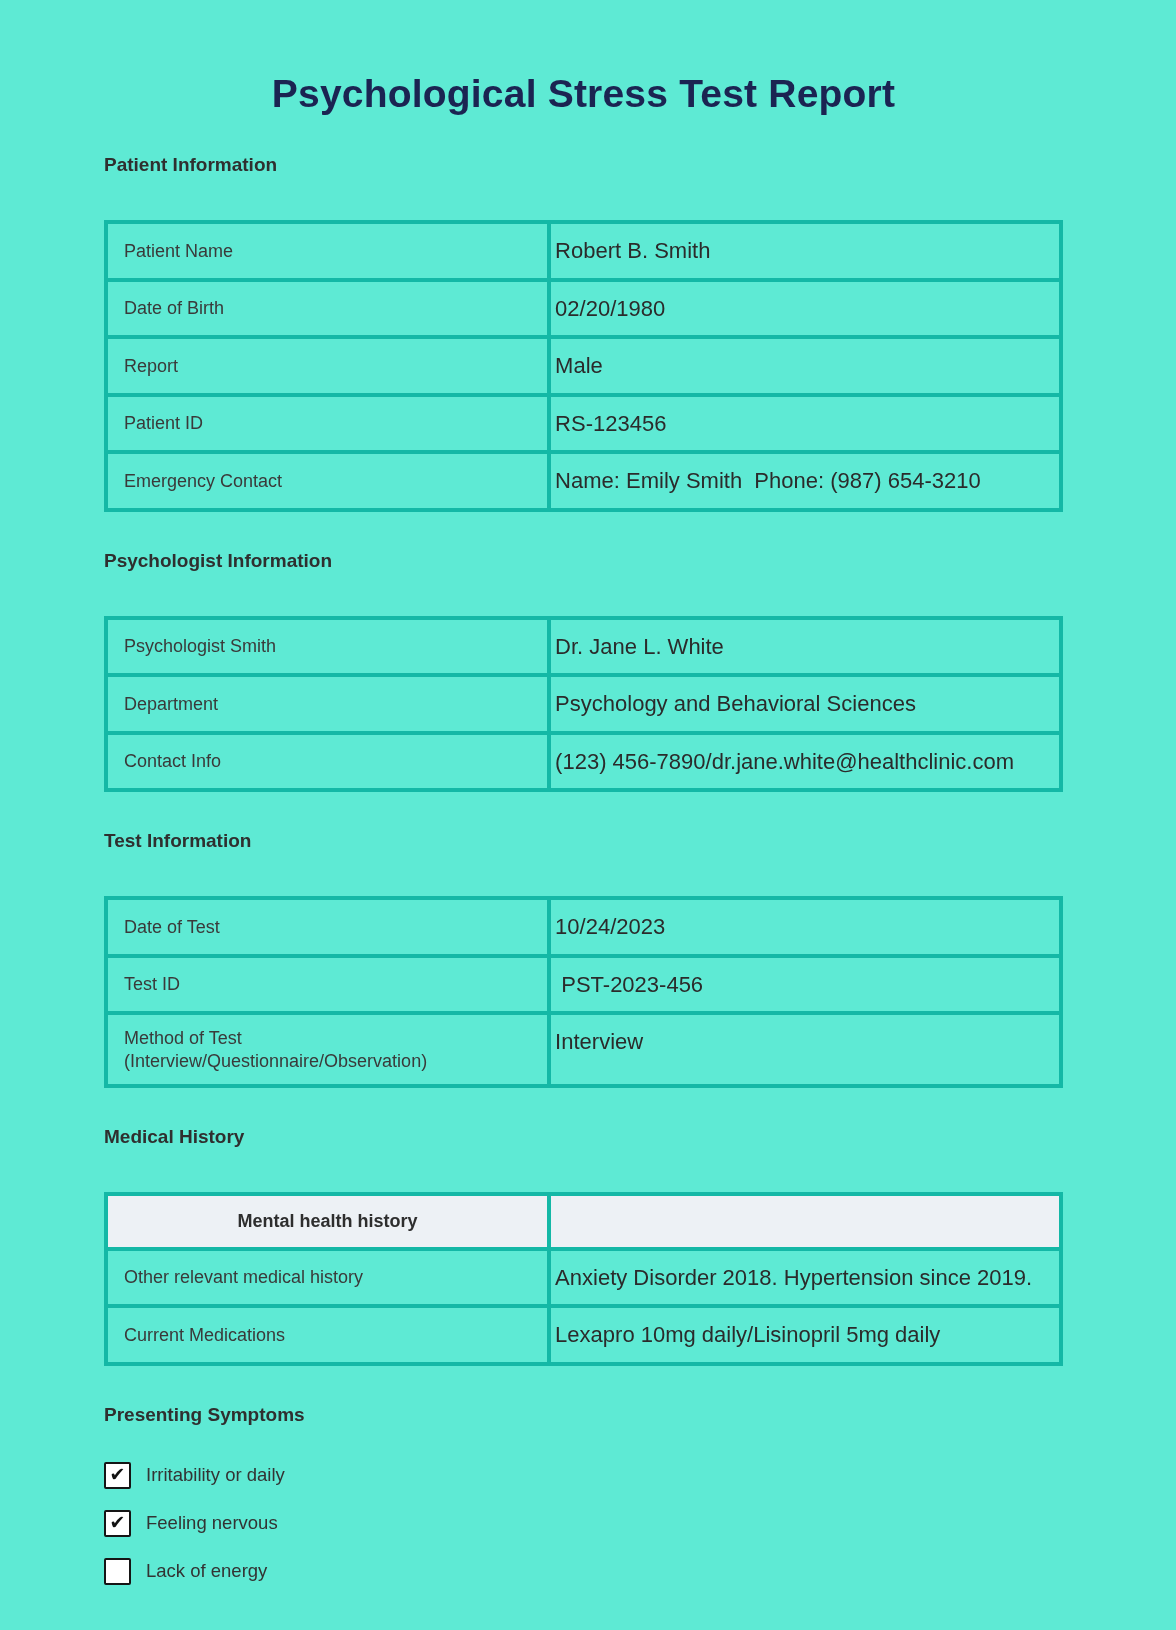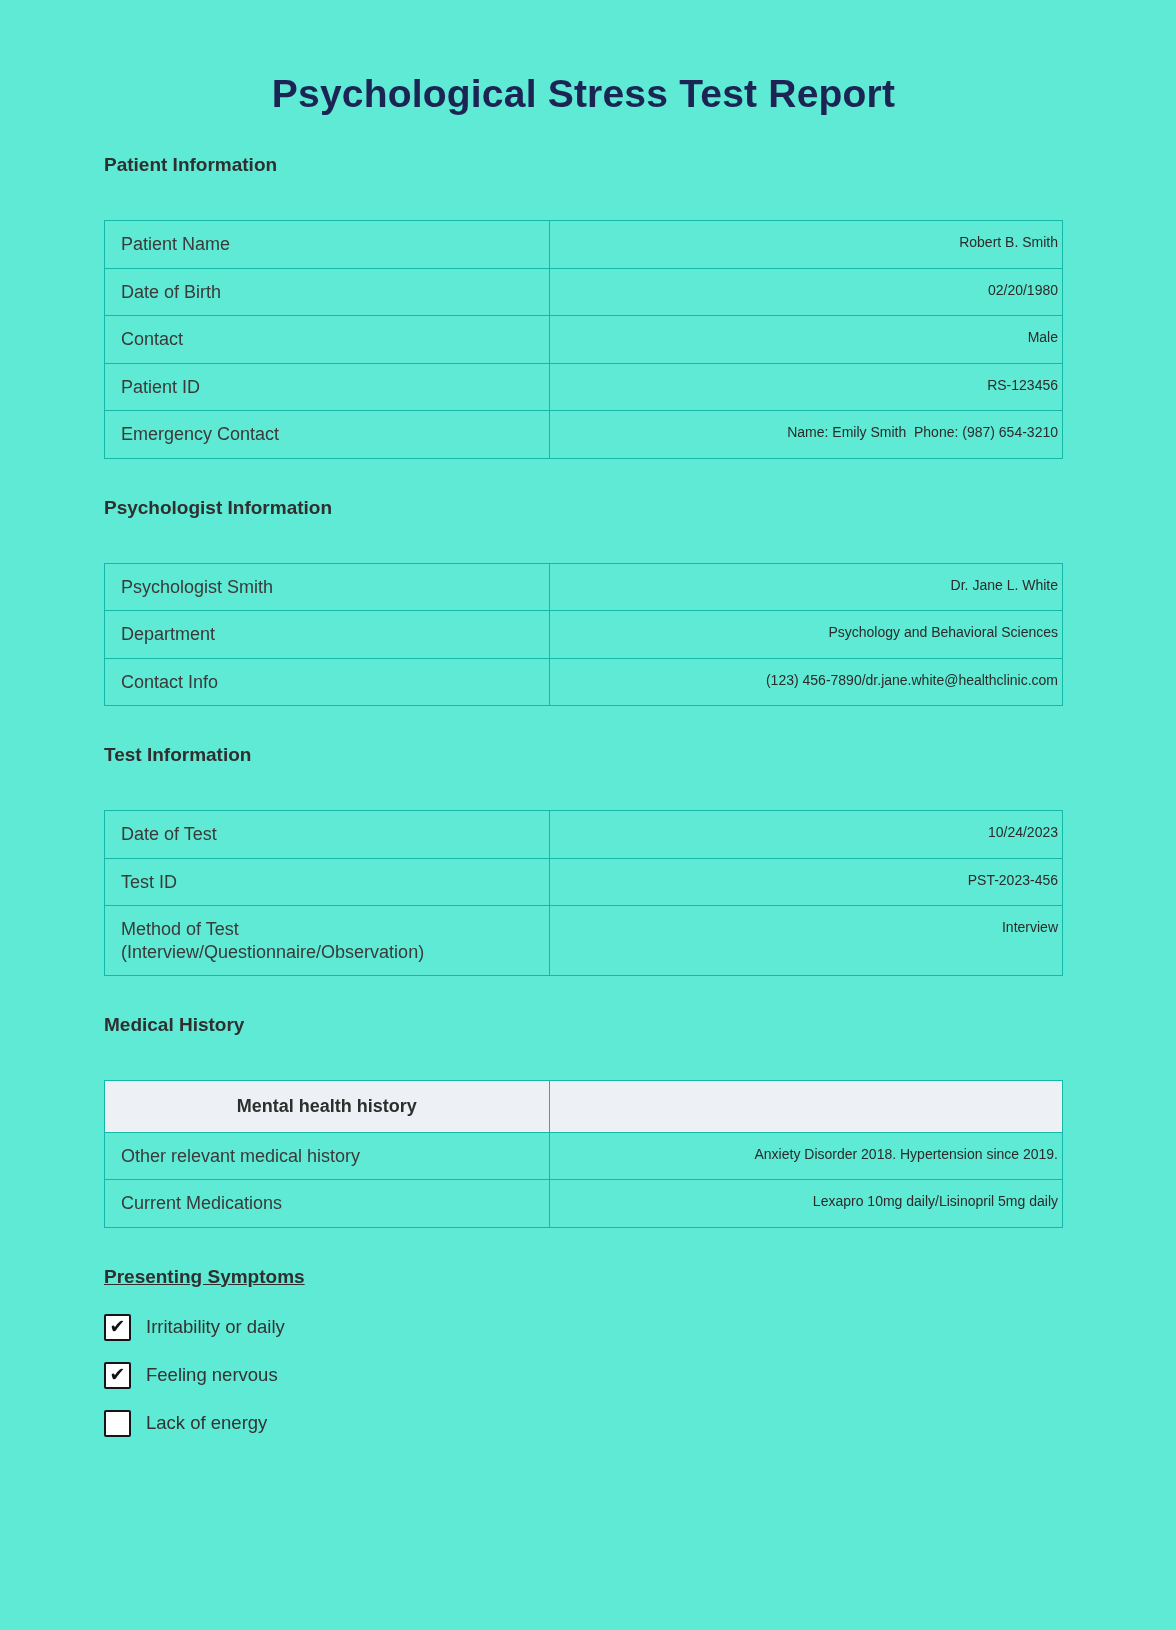--- a/index.html
+++ b/index.html
@@ -23,44 +23,43 @@
     font-weight: 700;
     margin: 0 0 36px 0;
     letter-spacing: 0.2px;
   }
   h2.section-heading {
     font-size: 19px;
     font-weight: 700;
     color: #2f2f2f;
     margin: 38px 0 44px 0;
   }
-  section.symptoms h2.section-heading { margin-bottom: 26px; text-decoration: underline; }
+  section.symptoms h2.section-heading { margin-bottom: 36px; }
 
   table.info-table {
     width: 100%;
     border-collapse: collapse;
     table-layout: fixed;
   }
   table.info-table td {
-    border: 1px solid #14b8a6;
+    border: 4px solid #14b8a6;
     white-space: pre-wrap;
     line-height: 1.25;
   }
   td.cell-label {
     font-size: 18px;
     color: #3a3a3a;
     padding: 12px 16px;
     vertical-align: middle;
   }
   td.cell-value {
-    font-size: 14px;
+    font-size: 22px;
     color: #2b2b2b;
     padding: 13px 4px;
     vertical-align: top;
-    text-align: right;
   }
   tr.head-row td {
     background: #edf1f5;
     font-weight: 700;
     font-size: 18px;
     color: #2e2e2e;
     padding: 14px 16px;
     vertical-align: middle;
     text-align: center;
   }
@@ -116,21 +115,21 @@
             <td class="cell-label">Patient Name</td>
             <td class="cell-value">Robert B. Smith</td>
           </tr>
 
           <tr>
             <td class="cell-label">Date of Birth</td>
             <td class="cell-value">02/20/1980</td>
           </tr>
 
           <tr>
-            <td class="cell-label">Contact</td>
+            <td class="cell-label">Report</td>
             <td class="cell-value">Male</td>
           </tr>
 
           <tr>
             <td class="cell-label">Patient ID</td>
             <td class="cell-value">RS-123456</td>
           </tr>
 
           <tr>
             <td class="cell-label">Emergency Contact</td>

